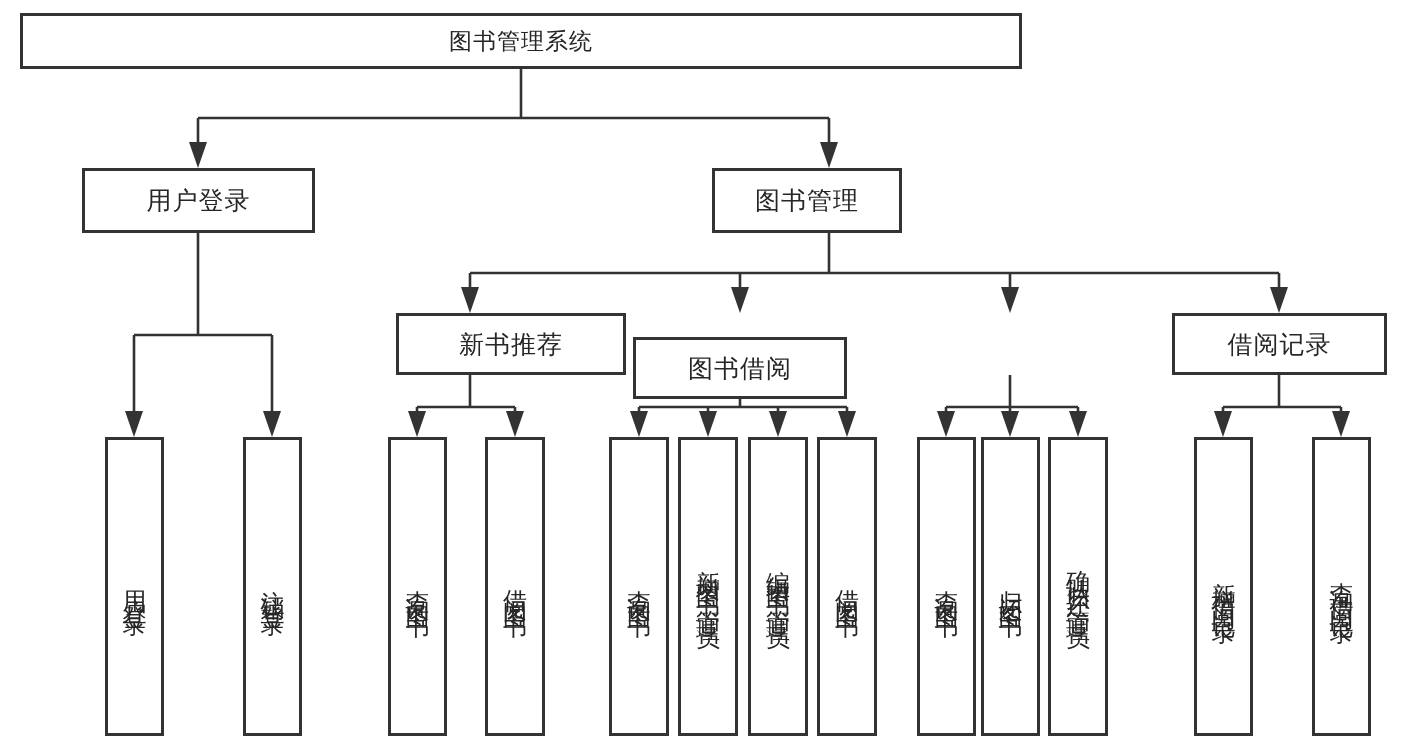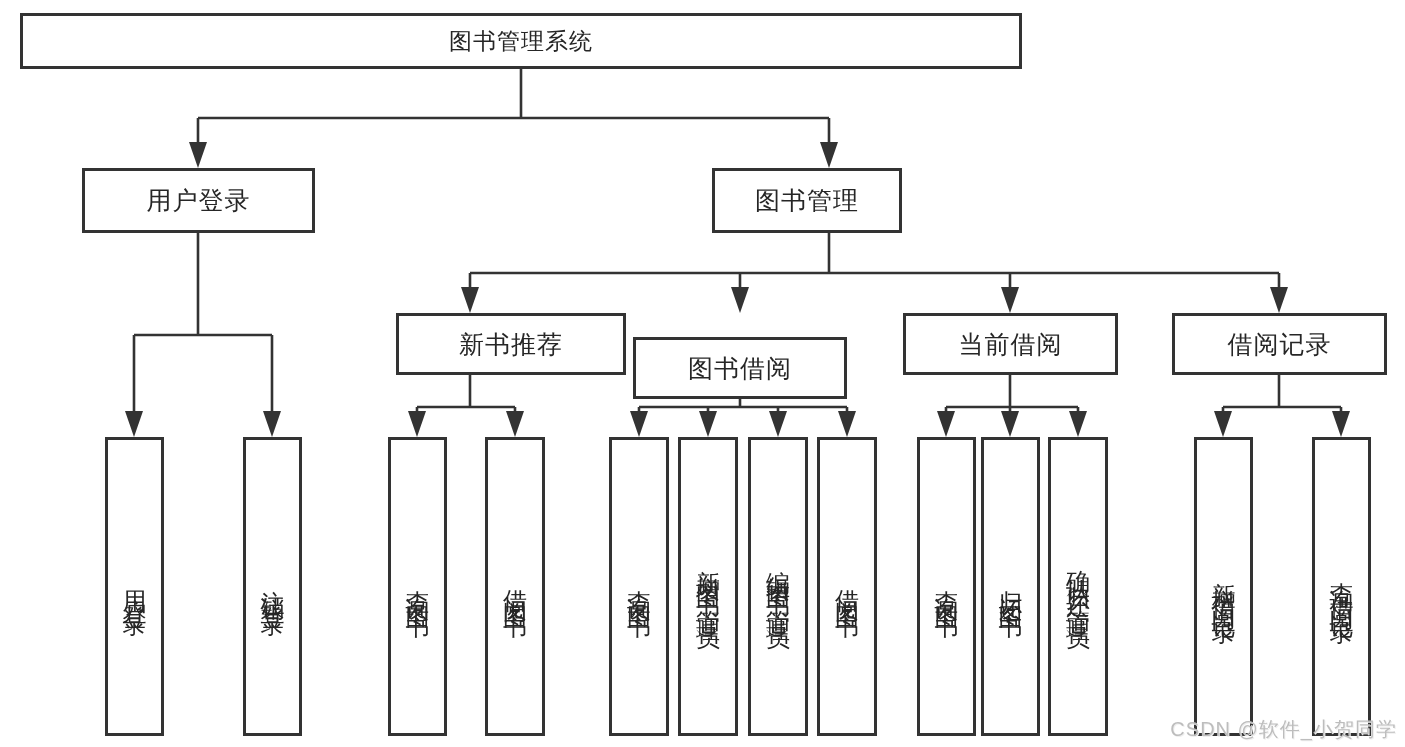--- a/index.html
+++ b/index.html
@@ -155,23 +155,20 @@
   <div class="node l2" style="left:712px;width:190px;">
     <span>图书管理</span>
   </div>
 
   <div class="node l3" style="left:363px;width:230px;margin-left:33px;">
     <span>新书推荐</span>
   </div>
   <div class="node l3" style="left:633px;width:214px;margin-top:24px;">
     <span>图书借阅</span>
   </div>
-  <div class="node l3" style="left:903px;width:215px;">
-    <span>当前借阅</span>
-  </div>
   <div class="node l3" style="left:1172px;width:215px;">
     <span>借阅记录</span>
   </div>
 
   <div class="node leaf" style="left:105px;width:59px;">
     <span class="vtext">用户登录</span>
   </div>
   <div class="node leaf" style="left:243px;width:59px;">
     <span class="vtext">注销登录</span>
   </div>
@@ -202,14 +199,13 @@
   <div class="node leaf" style="left:1048px;width:60px;">
     <span class="vtext">确认归还（管理员）</span>
   </div>
   <div class="node leaf" style="left:1194px;width:59px;">
     <span class="vtext">新增借阅记录</span>
   </div>
   <div class="node leaf" style="left:1312px;width:59px;">
     <span class="vtext">查询借阅记录</span>
   </div>
 
-  <div class="watermark">CSDN @软件_小贺同学</div>
 </div>
 
 </body></html>

